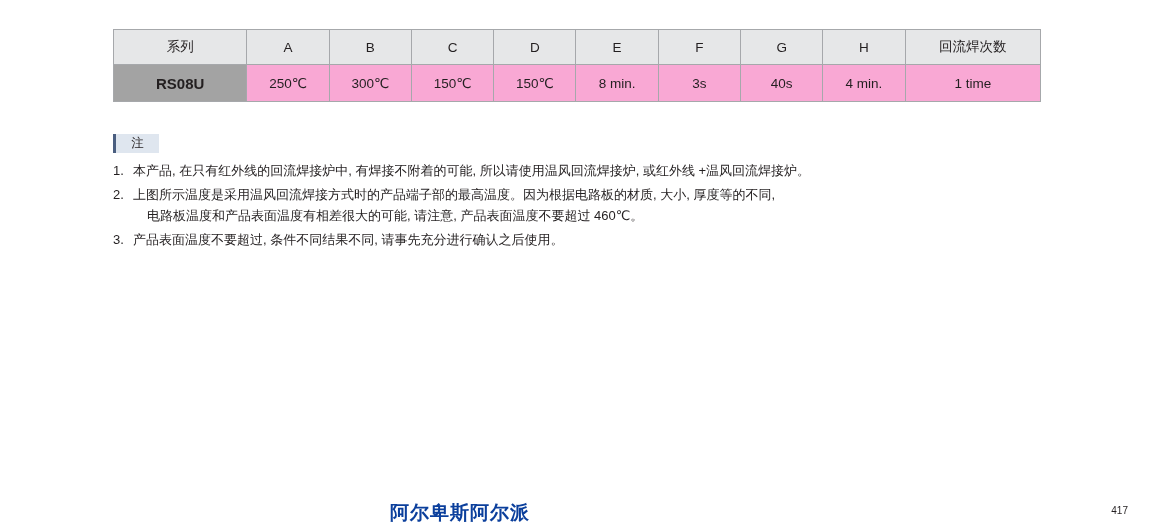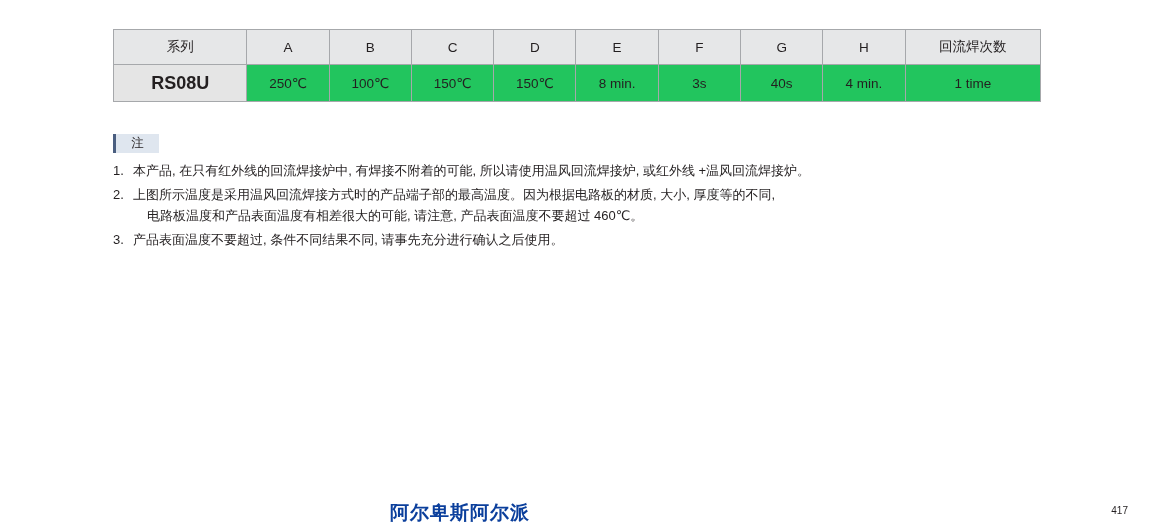--- a/index.html
+++ b/index.html
@@ -45,27 +45,27 @@
     color: #231f20;
     padding: 0;
     height: 33px;
   }
   table.spec-table thead th {
     background: #e6e7e8;
     height: 34px;
     font-size: 13.5px;
   }
   table.spec-table tbody td {
-    background: #22c55e;
+    background: #f9a8d4;
     height: 36px;
   }
   table.spec-table tbody td.series-cell {
-    background: #e5e5e5;
+    background: #a3a3a3;
     font-weight: bold;
-    font-size: 18px;
+    font-size: 15px;
   }
 
   
   col.c-series { width: 133px; }
   col.c-ab { width: 82px; }
   col.c-cd { width: 82px; }
   col.c-efgh { width: 82px; }
   col.c-last { width: 135px; }
 
   
@@ -159,21 +159,21 @@
           <th>F</th>
           <th>G</th>
           <th>H</th>
           <th>回流焊次数</th>
         </tr>
       </thead>
       <tbody>
         <tr>
           <td class="series-cell">RS08U</td>
           <td>250℃</td>
-          <td>100℃</td>
+          <td>300℃</td>
           <td>150℃</td>
           <td>150℃</td>
           <td>8 min.</td>
           <td>3s</td>
           <td>40s</td>
           <td>4 min.</td>
           <td>1 time</td>
         </tr>
       </tbody>
     </table>

